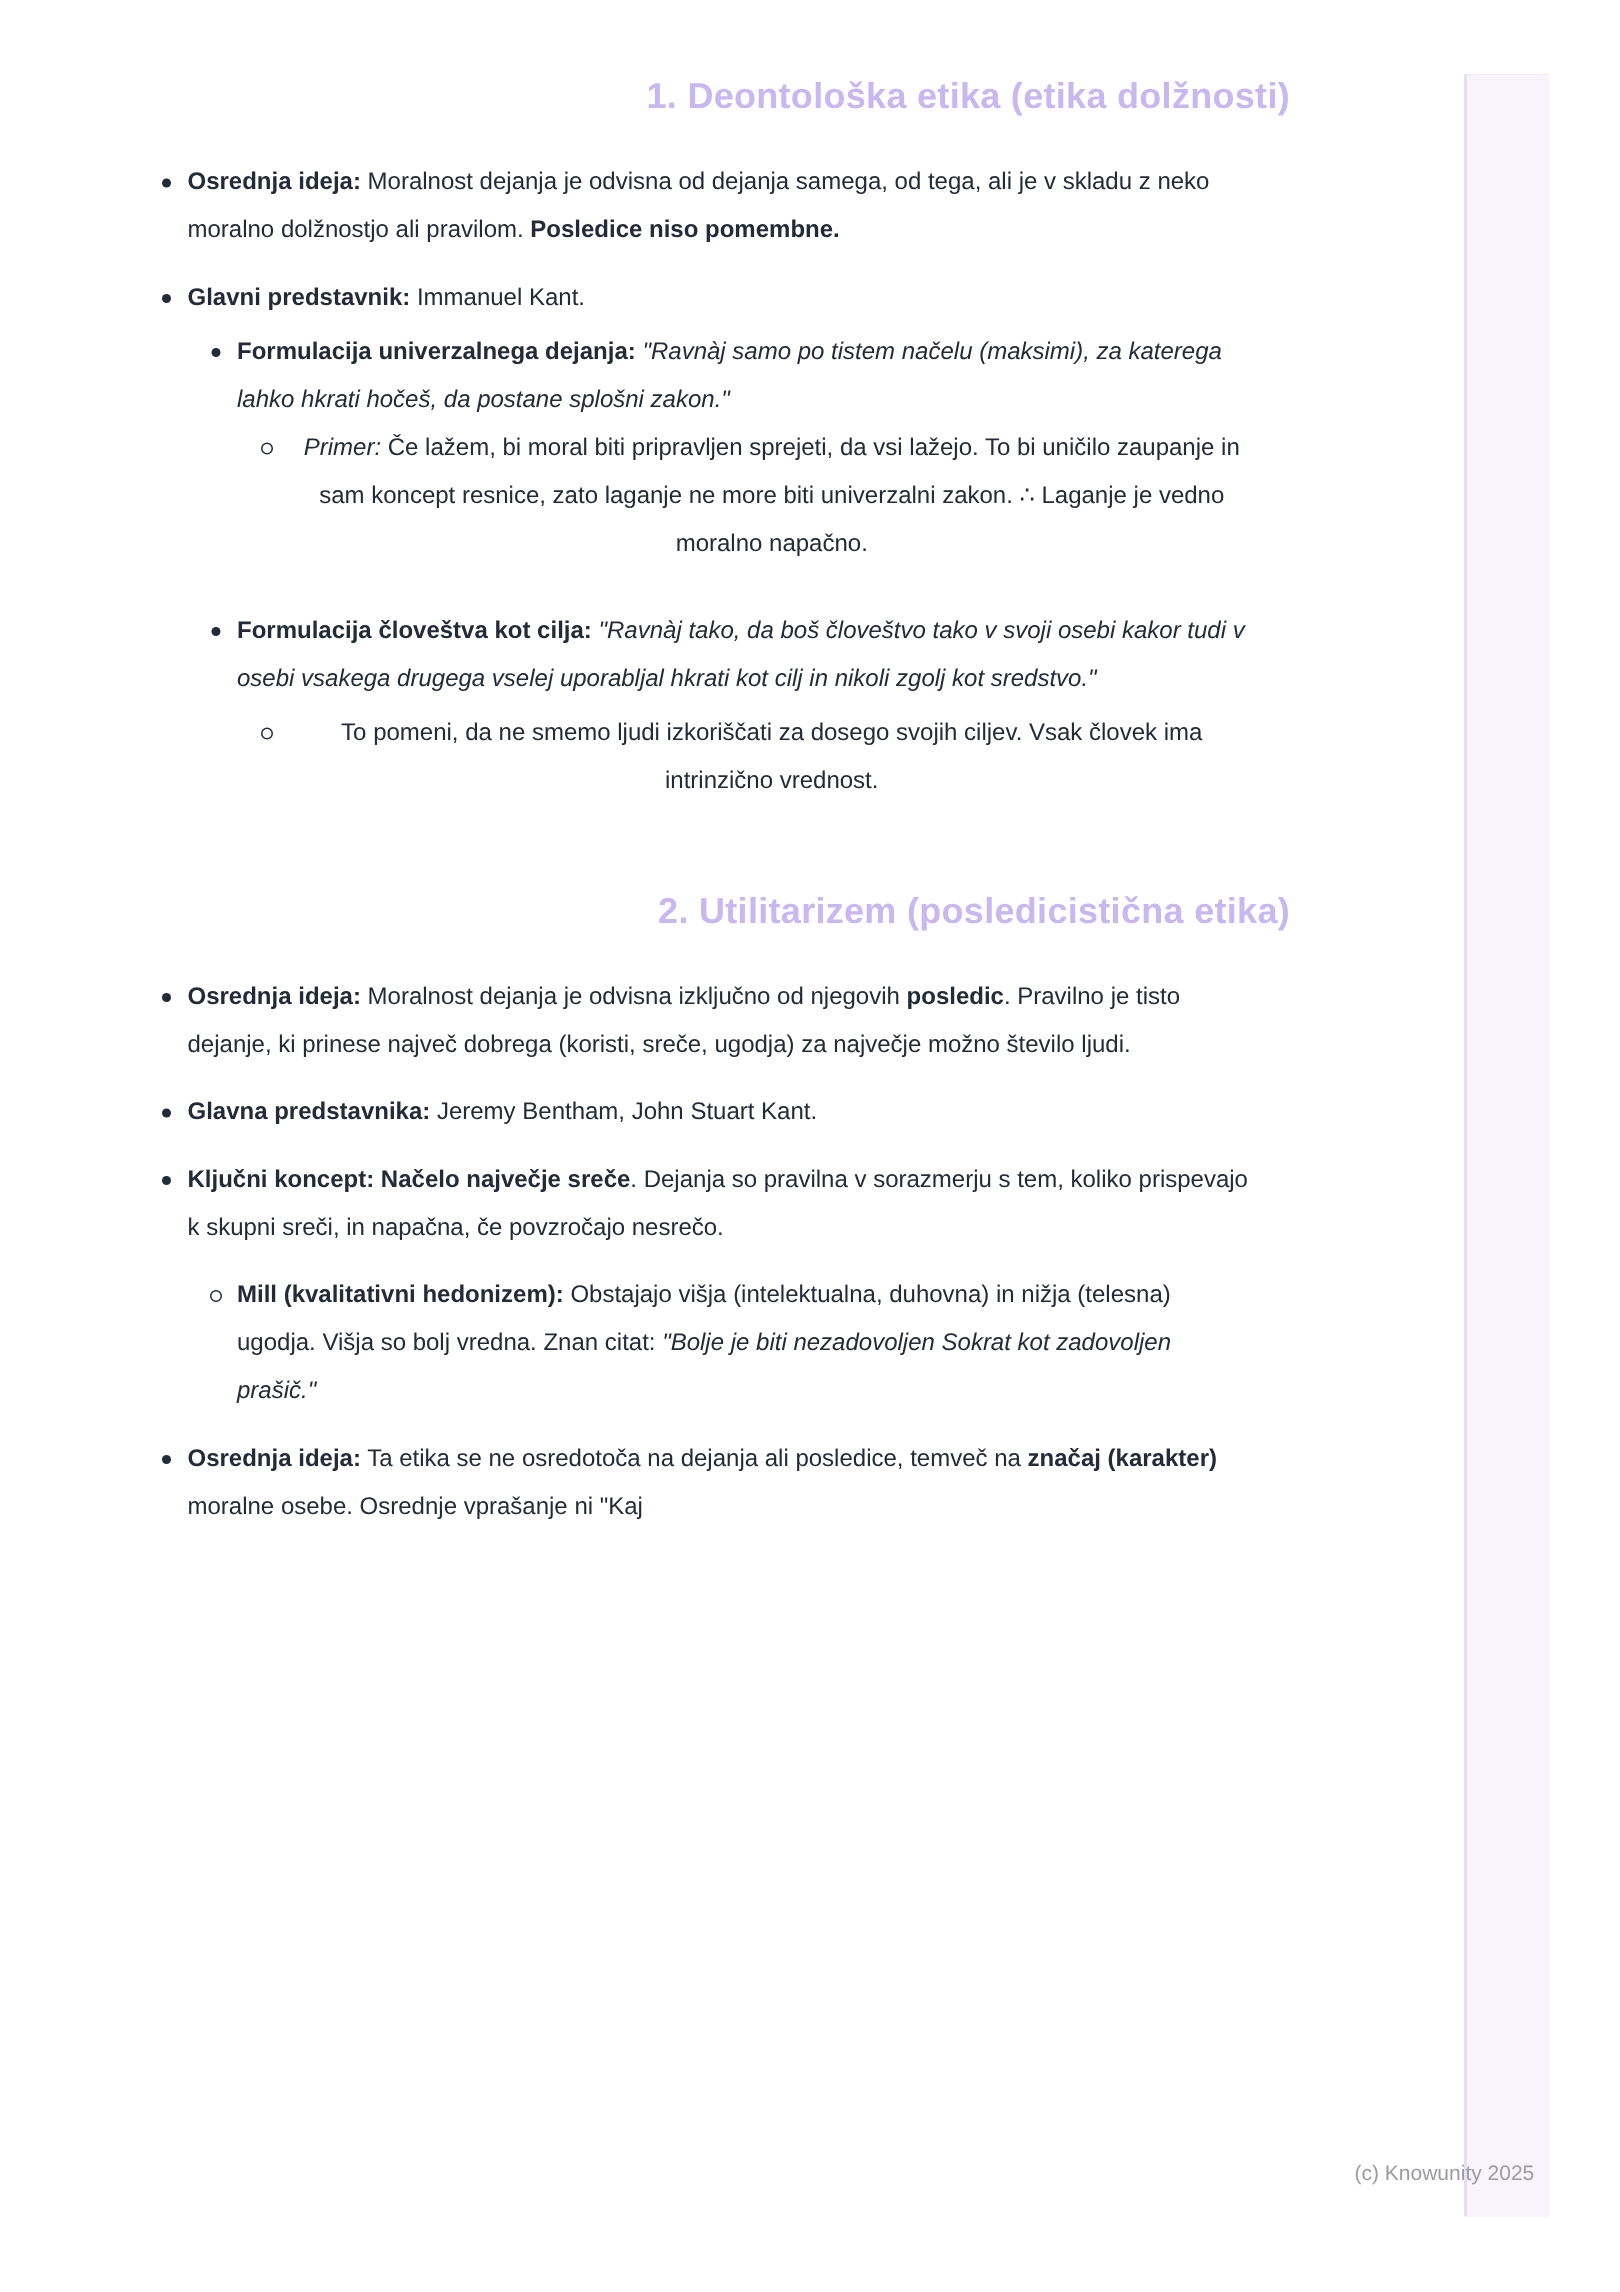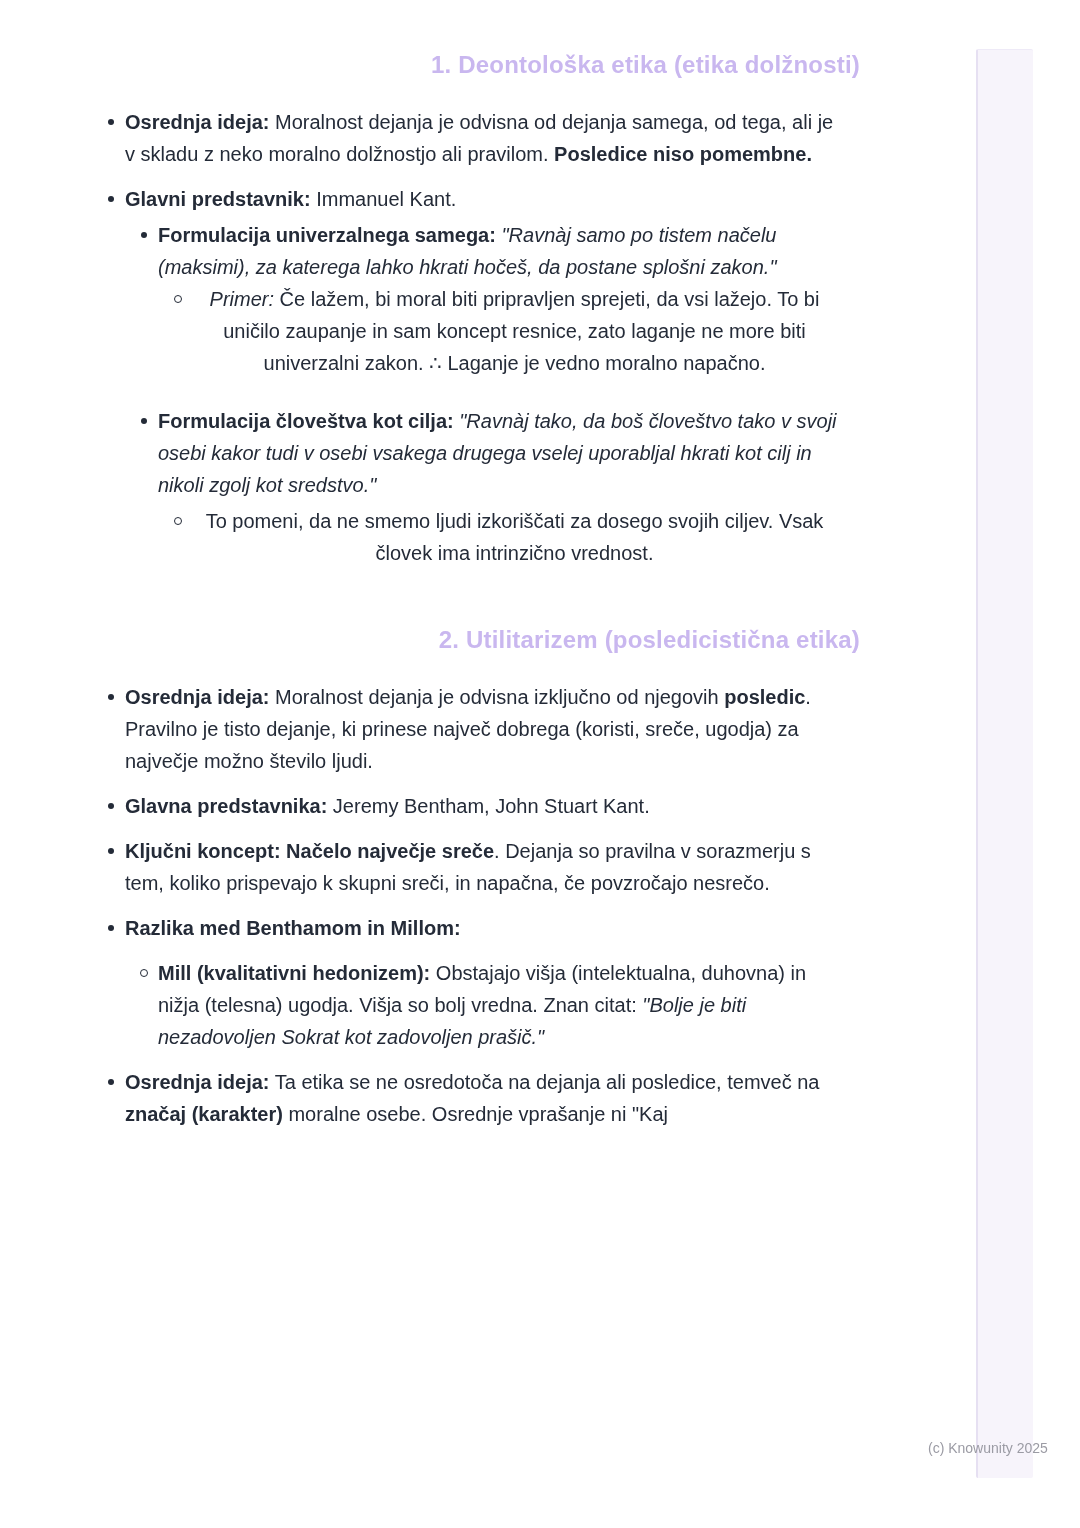--- a/index.html
+++ b/index.html
@@ -43,21 +43,21 @@
     color: var(--accent);
     margin-top: 56px;
     margin-bottom: 26px;
     letter-spacing: 0.2px;
     text-align: right;
   }
   .section-title:first-child { margin-top: 0; }
   .item {
     display: flex;
     width: 745px;
-    font-size: 20px;
+    font-size: 16px;
     line-height: 32px;
   }
   .level-1 { padding-left: 12px; }
   .level-2 { padding-left: 45px; }
   .level-3 { padding-left: 79px; text-align: center; }
   .gap-none   { margin-top: 0; }
   .gap-tight  { margin-top: 4px; }
   .gap-normal { margin-top: 13px; }
   .gap-loose  { margin-top: 26px; }
   .marker { flex: none; width: 21px; position: relative; }
@@ -76,21 +76,21 @@
     width: 6px; height: 6px;
     border-radius: 50%;
     border: 1.6px solid var(--text);
     background: transparent;
   }
   .text { flex: 1; }
   .seg-b  { font-weight: 700; }
   .seg-i  { font-style: italic; }
   .watermark {
     position: absolute;
-    left: 928px;
+    left: 903px;
     top: 1440px;
     font-size: 14px;
     color: var(--watermark);
     white-space: nowrap;
   }
 </style>
 </head>
 <body>
 
 <div class="side-stripe"></div>
@@ -100,21 +100,21 @@
     <div class="item level-1 gap-normal">
       <span class="marker disc"></span>
       <span class="text"><span class="seg-b">Osrednja ideja:</span><span class="seg-n"> Moralnost dejanja je odvisna od dejanja samega, od tega, ali je v skladu z neko moralno dolžnostjo ali pravilom. </span><span class="seg-b">Posledice niso pomembne.</span></span>
     </div>
     <div class="item level-1 gap-normal">
       <span class="marker disc"></span>
       <span class="text"><span class="seg-b">Glavni predstavnik:</span><span class="seg-n"> Immanuel Kant.</span></span>
     </div>
     <div class="item level-2 gap-tight">
       <span class="marker disc"></span>
-      <span class="text"><span class="seg-b">Formulacija univerzalnega samega:</span><span class="seg-n"> </span><span class="seg-i">"Ravnàj samo po tistem načelu (maksimi), za katerega lahko hkrati hočeš, da postane splošni zakon."</span></span>
+      <span class="text"><span class="seg-b">Formulacija univerzalnega dejanja:</span><span class="seg-n"> </span><span class="seg-i">"Ravnàj samo po tistem načelu (maksimi), za katerega lahko hkrati hočeš, da postane splošni zakon."</span></span>
     </div>
     <div class="item level-3 gap-none">
       <span class="marker circle"></span>
       <span class="text"><span class="seg-i">Primer:</span><span class="seg-n"> Če lažem, bi moral biti pripravljen sprejeti, da vsi lažejo. To bi uničilo zaupanje in sam koncept resnice, zato laganje ne more biti univerzalni zakon. ∴ Laganje je vedno moralno napačno.</span></span>
     </div>
     <div class="item level-2 gap-loose">
       <span class="marker disc"></span>
       <span class="text"><span class="seg-b">Formulacija človeštva kot cilja:</span><span class="seg-n"> </span><span class="seg-i">"Ravnàj tako, da boš človeštvo tako v svoji osebi kakor tudi v osebi vsakega drugega vselej uporabljal hkrati kot cilj in nikoli zgolj kot sredstvo."</span></span>
     </div>
     <div class="item level-3 gap-tight">
@@ -127,24 +127,20 @@
       <span class="text"><span class="seg-b">Osrednja ideja:</span><span class="seg-n"> Moralnost dejanja je odvisna izključno od njegovih </span><span class="seg-b">posledic</span><span class="seg-n">. Pravilno je tisto dejanje, ki prinese največ dobrega (koristi, sreče, ugodja) za največje možno število ljudi.</span></span>
     </div>
     <div class="item level-1 gap-normal">
       <span class="marker disc"></span>
       <span class="text"><span class="seg-b">Glavna predstavnika:</span><span class="seg-n"> Jeremy Bentham, John Stuart Kant.</span></span>
     </div>
     <div class="item level-1 gap-normal">
       <span class="marker disc"></span>
       <span class="text"><span class="seg-b">Ključni koncept: Načelo največje sreče</span><span class="seg-n">. Dejanja so pravilna v sorazmerju s tem, koliko prispevajo k skupni sreči, in napačna, če povzročajo nesrečo.</span></span>
     </div>
-    <div class="item level-1 gap-normal">
-      <span class="marker disc"></span>
-      <span class="text"><span class="seg-b">Razlika med Benthamom in Millom:</span></span>
-    </div>
     <div class="item level-2 gap-normal">
       <span class="marker circle"></span>
       <span class="text"><span class="seg-b">Mill (kvalitativni hedonizem):</span><span class="seg-n"> Obstajajo višja (intelektualna, duhovna) in nižja (telesna) ugodja. Višja so bolj vredna. Znan citat: </span><span class="seg-i">"Bolje je biti nezadovoljen Sokrat kot zadovoljen prašič."</span></span>
     </div>
     <div class="item level-1 gap-normal">
       <span class="marker disc"></span>
       <span class="text"><span class="seg-b">Osrednja ideja:</span><span class="seg-n"> Ta etika se ne osredotoča na dejanja ali posledice, temveč na </span><span class="seg-b">značaj (karakter)</span><span class="seg-n"> moralne osebe. Osrednje vprašanje ni "Kaj</span></span>
     </div>
   </main>
 

